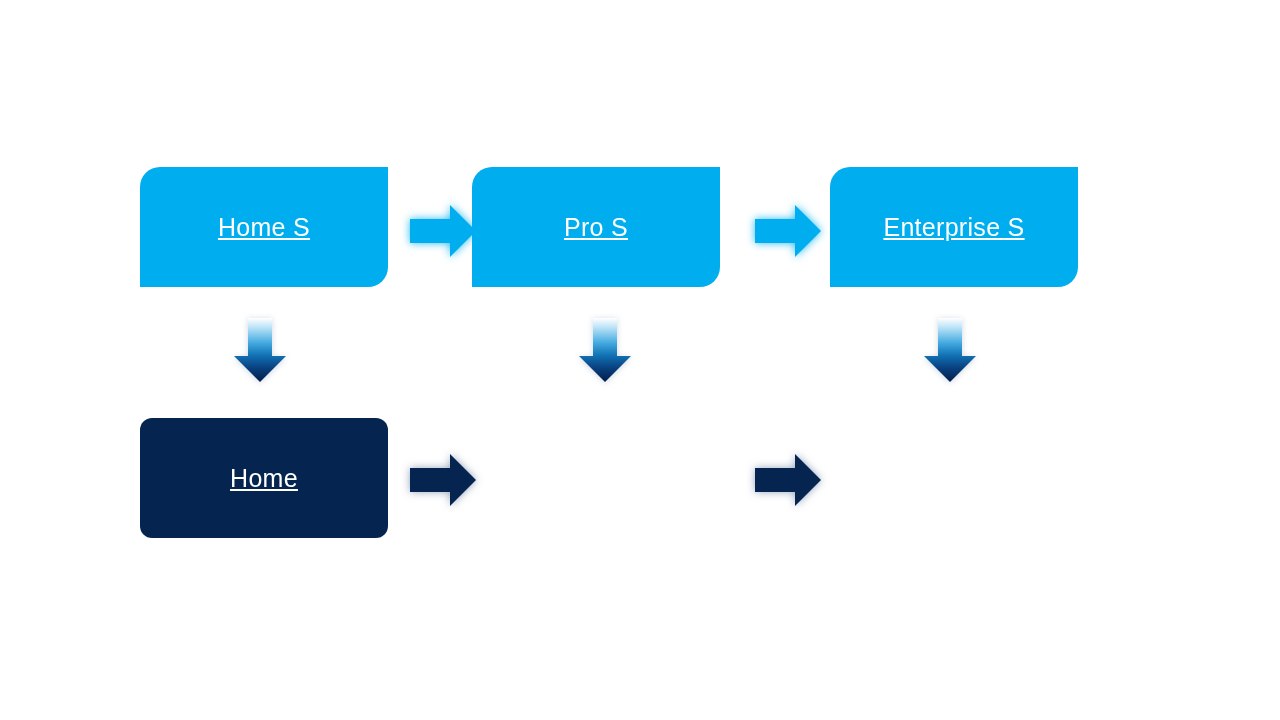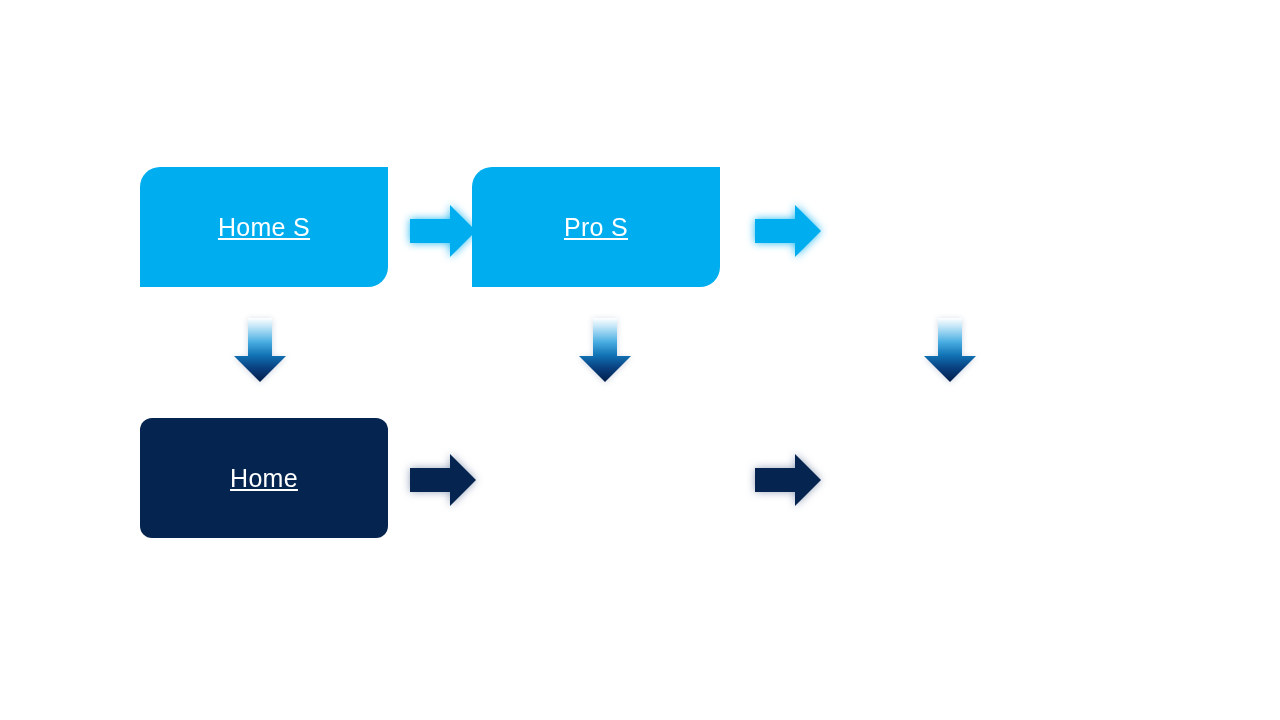--- a/index.html
+++ b/index.html
@@ -86,20 +86,23 @@
       </linearGradient>
     </defs>
   </svg>
 
   <div class="box top col1">
     <span class="label">Home S</span>
   </div>
   <div class="box top col2">
     <span class="label">Pro S</span>
   </div>
+  <div class="box top col3">
+    <span class="label">Enterprise S</span>
+  </div>
 
   <div class="h-arrow top-row h-gap1">
     <svg viewBox="0 0 66 52">
         <path d="M0 14 H40 V0 L66 26 L40 52 V38 H0 Z" fill="#00AEEF"></path>
       </svg>
   </div>
   <div class="h-arrow top-row h-gap2">
     <svg viewBox="0 0 66 52">
         <path d="M0 14 H40 V0 L66 26 L40 52 V38 H0 Z" fill="#00AEEF"></path>
       </svg>

